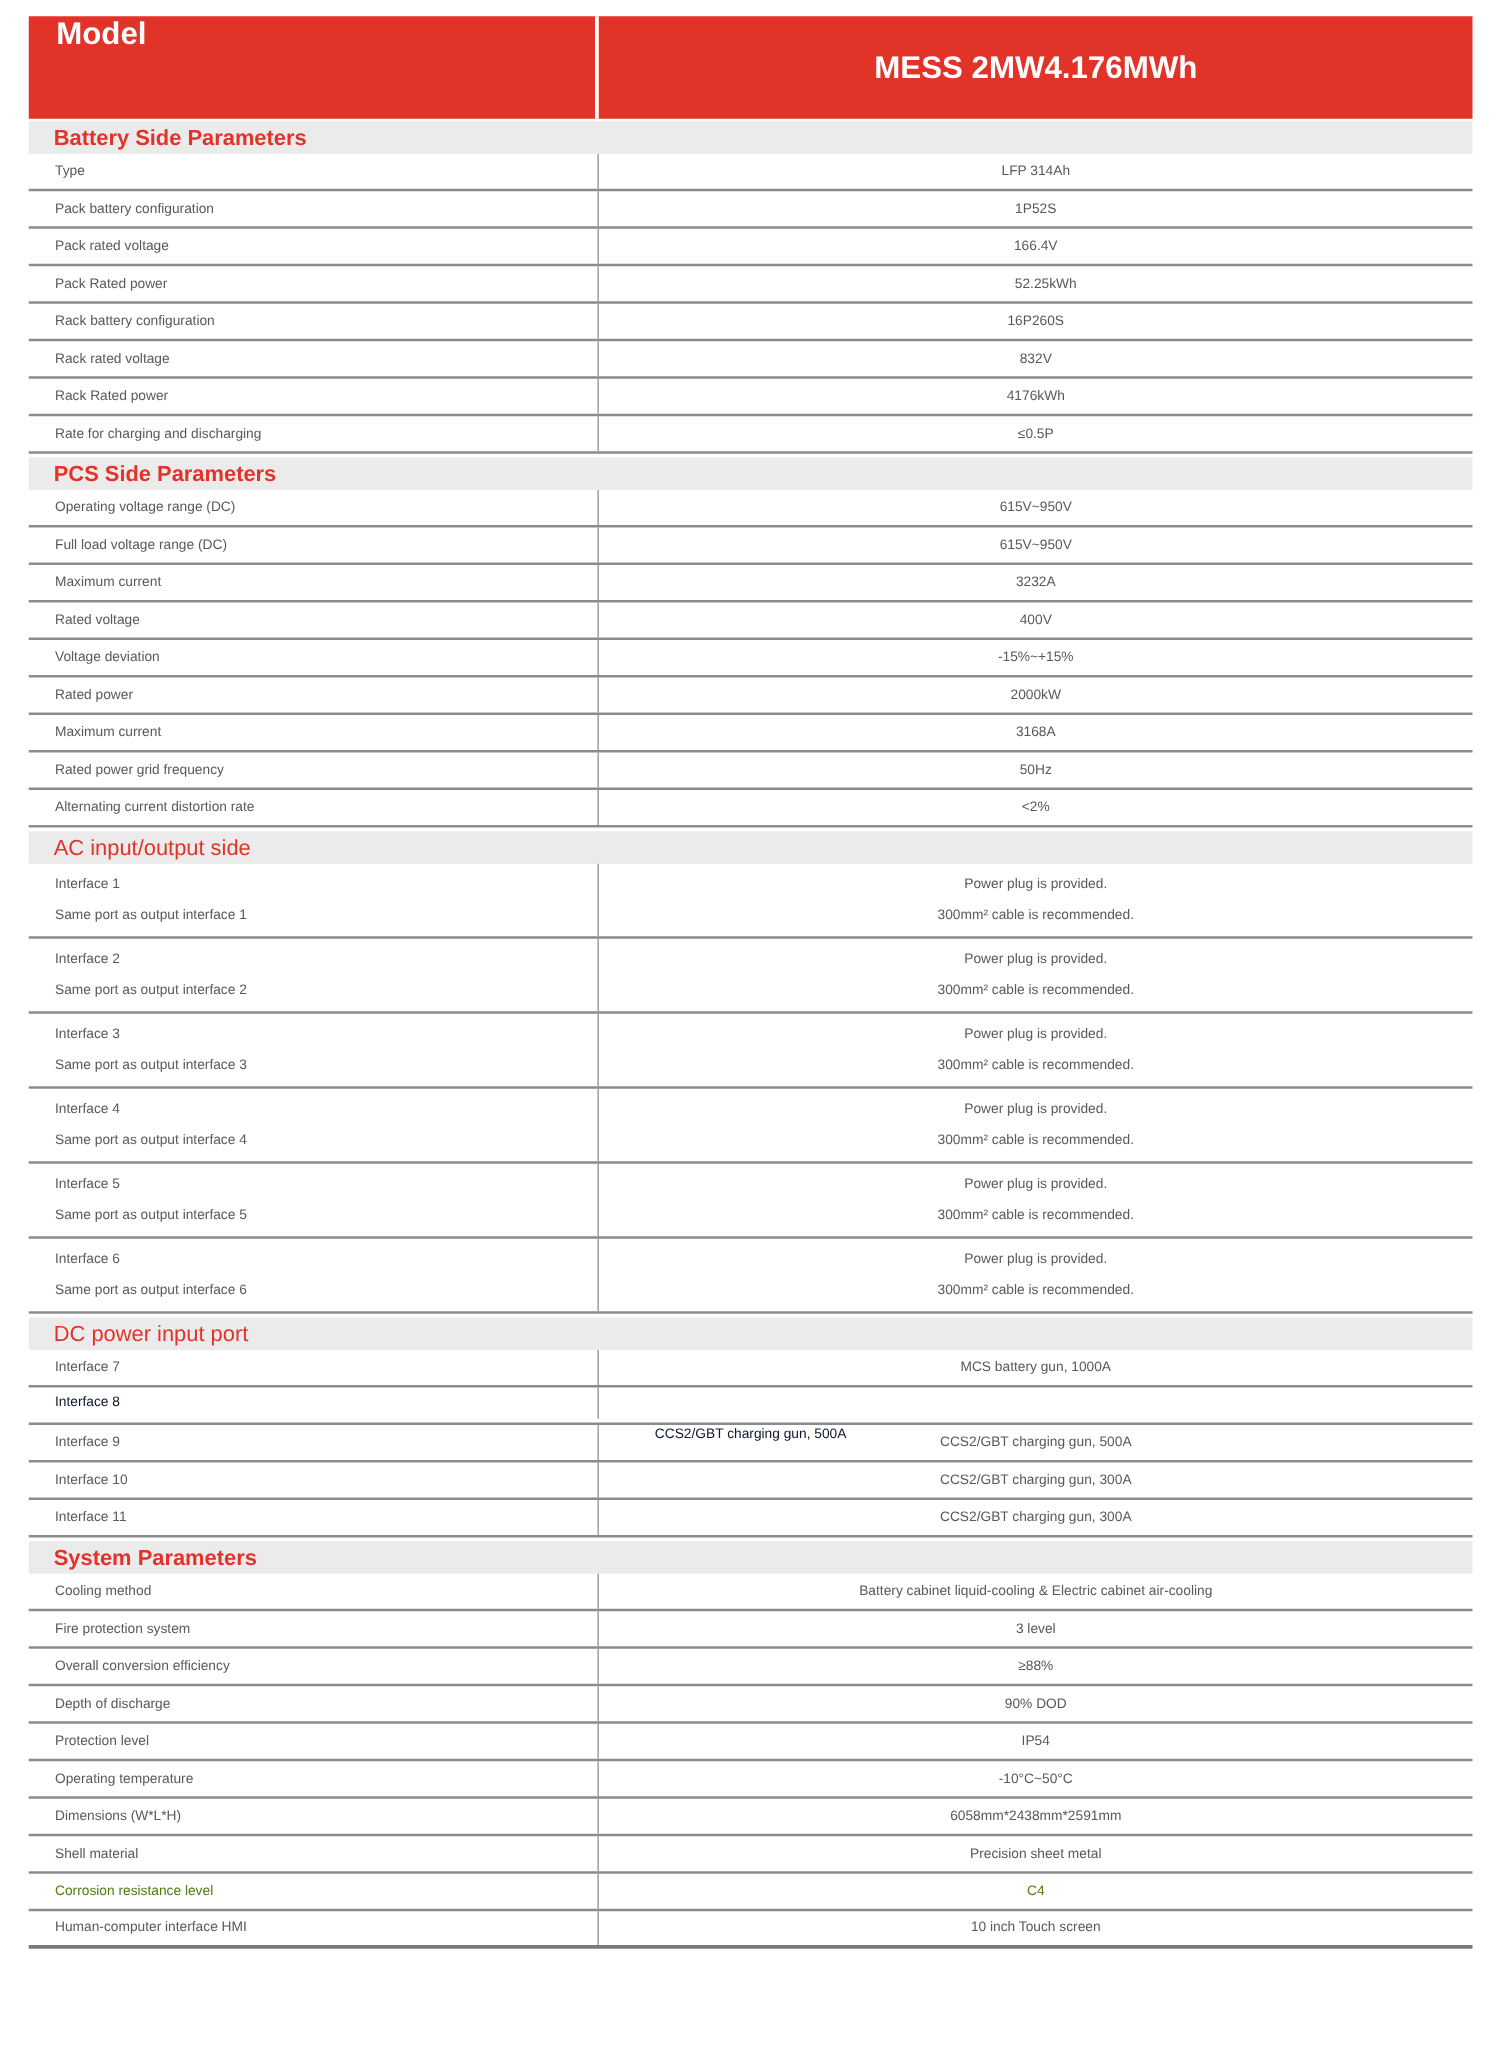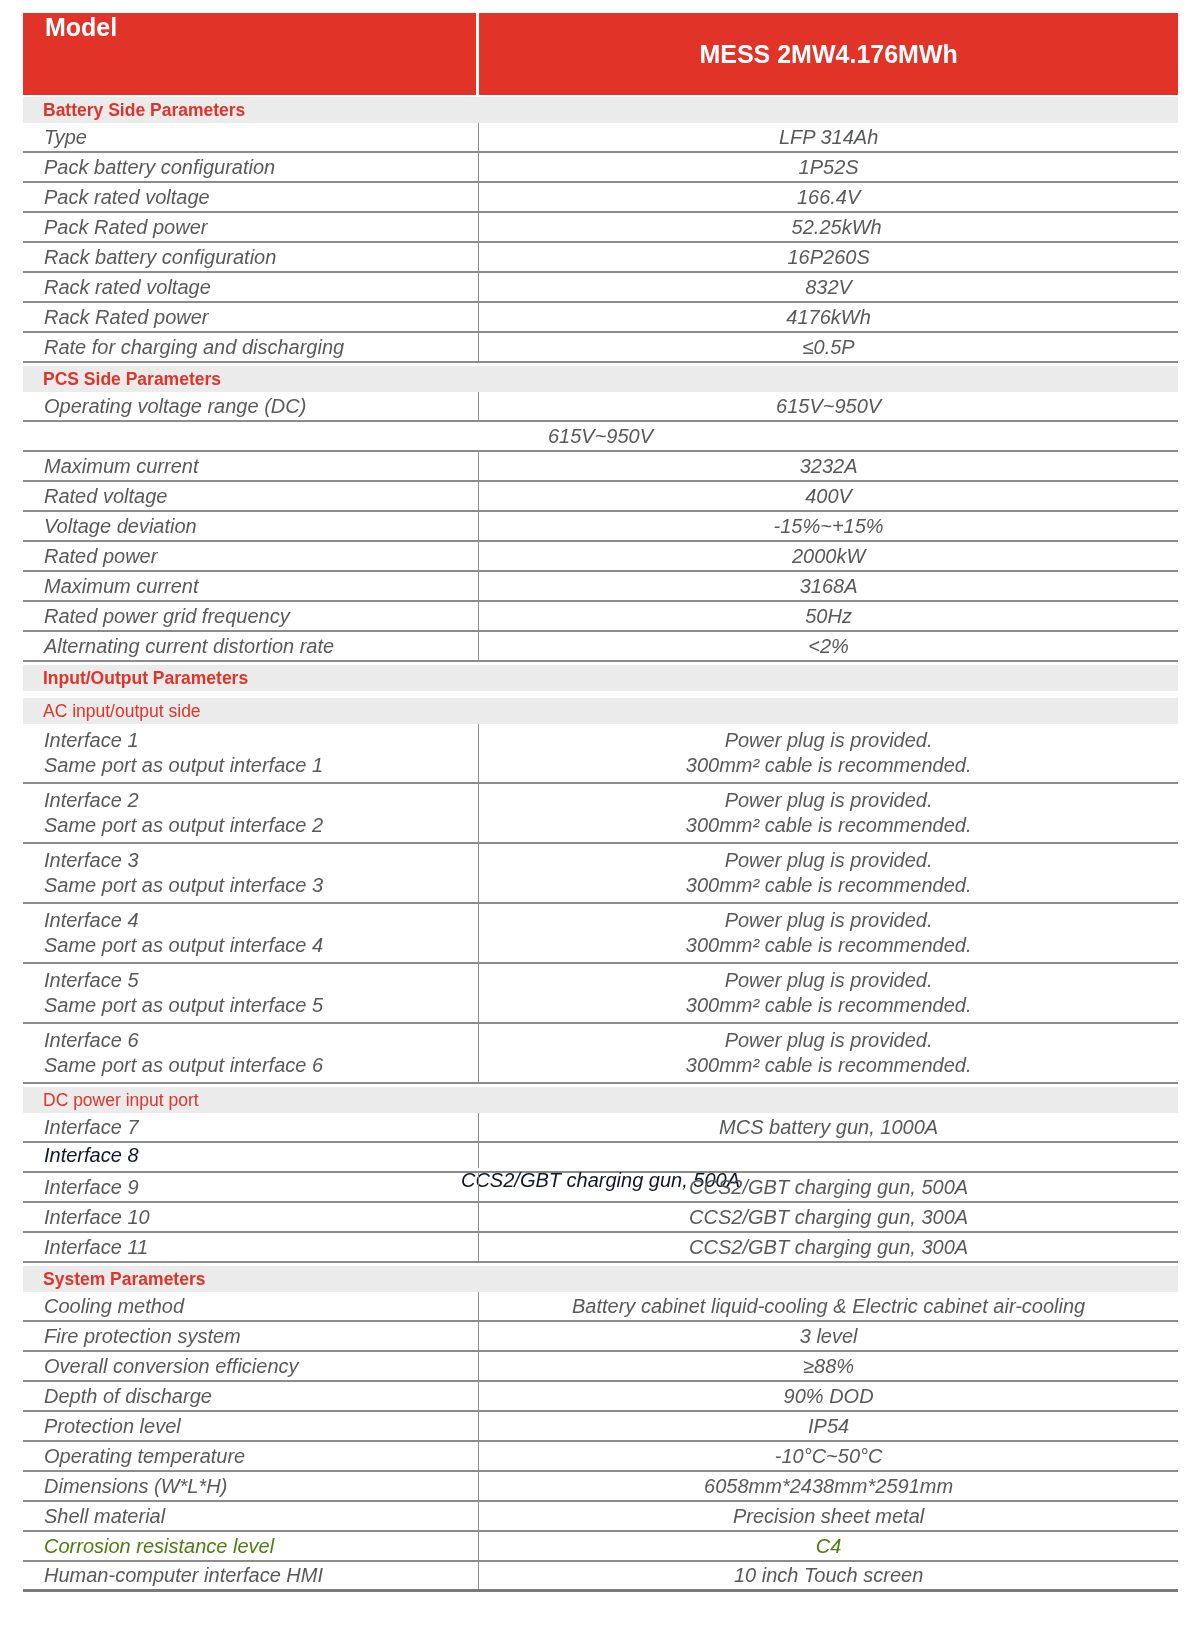--- a/index.html
+++ b/index.html
@@ -52,22 +52,21 @@
   }
   .bar.bold { font-weight: bold; }
   #spec-table .bar:first-child { margin-top: 2px; }
   .bar + .bar { margin-top: 7px; }
   
   .row {
     box-sizing: border-box;
     display: flex;
     height: 30px;
     border-bottom: 2px solid #8c8c8c;
-    font-size: 20px;
-    font-style: italic;
+    font-size: 11px;
   }
   .row.double { height: 60px; }
   .row:last-child { border-bottom: 3px solid #7a7a7a; }
   .cell-label {
     box-sizing: border-box;
     width: 39.5%;
     display: flex;
     flex-direction: column;
     justify-content: center;
     align-items: flex-start;
@@ -166,20 +165,23 @@
       <div class="bar bold" style="background: rgb(235, 235, 235); color: rgb(226, 51, 41);">PCS Side Parameters</div>
       <div class="row" style="color: rgb(88, 89, 91);">
         <div class="cell-label">
           <span>Operating voltage range (DC)</span>
         </div>
         <div class="cell-value">
           <span>615V~950V</span>
         </div>
       </div>
       <div class="row" style="color: rgb(88, 89, 91);">
+        <div class="cell-label">
+          <span>Full load voltage range (DC)</span>
+        </div>
         <div class="cell-value">
           <span>615V~950V</span>
         </div>
       </div>
       <div class="row" style="color: rgb(88, 89, 91);">
         <div class="cell-label">
           <span>Maximum current</span>
         </div>
         <div class="cell-value">
           <span>3232A</span>
@@ -226,21 +228,20 @@
         </div>
       </div>
       <div class="row" style="color: rgb(88, 89, 91);">
         <div class="cell-label">
           <span>Alternating current distortion rate</span>
         </div>
         <div class="cell-value">
           <span>&lt;2%</span>
         </div>
       </div>
-      <div class="bar bold" style="background: rgb(235, 235, 235); color: rgb(226, 51, 41);">Input/Output Parameters</div>
       <div class="bar" style="background: rgb(235, 235, 235); color: rgb(226, 51, 41);">AC input/output side</div>
       <div class="row double" style="color: rgb(88, 89, 91);">
         <div class="cell-label">
           <span>Interface 1</span>
           <span>Same port as output interface 1</span>
         </div>
         <div class="cell-value">
           <span>Power plug is provided.</span>
           <span>300mm² cable is recommended.</span>
         </div>

